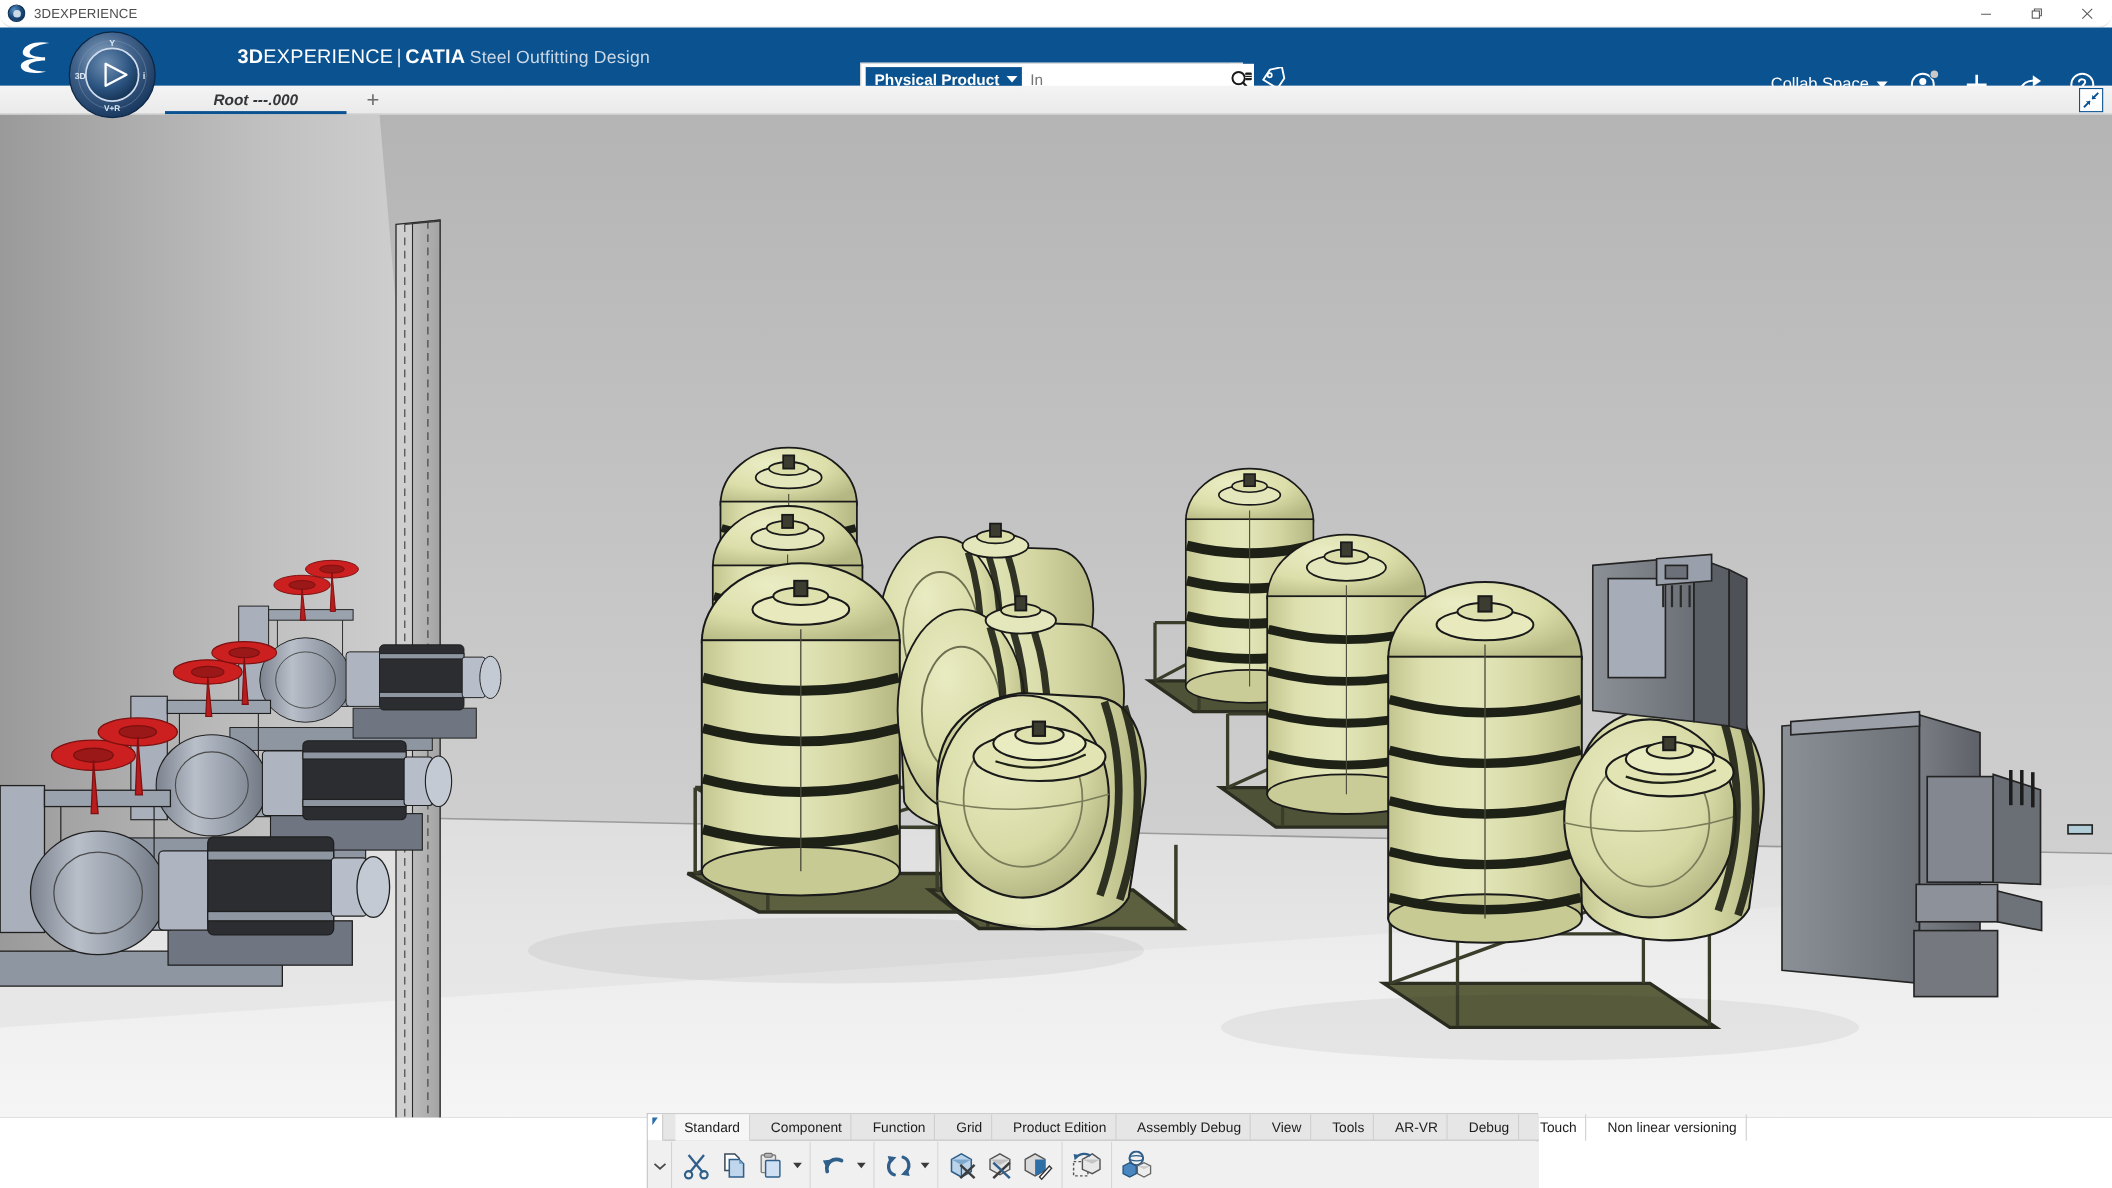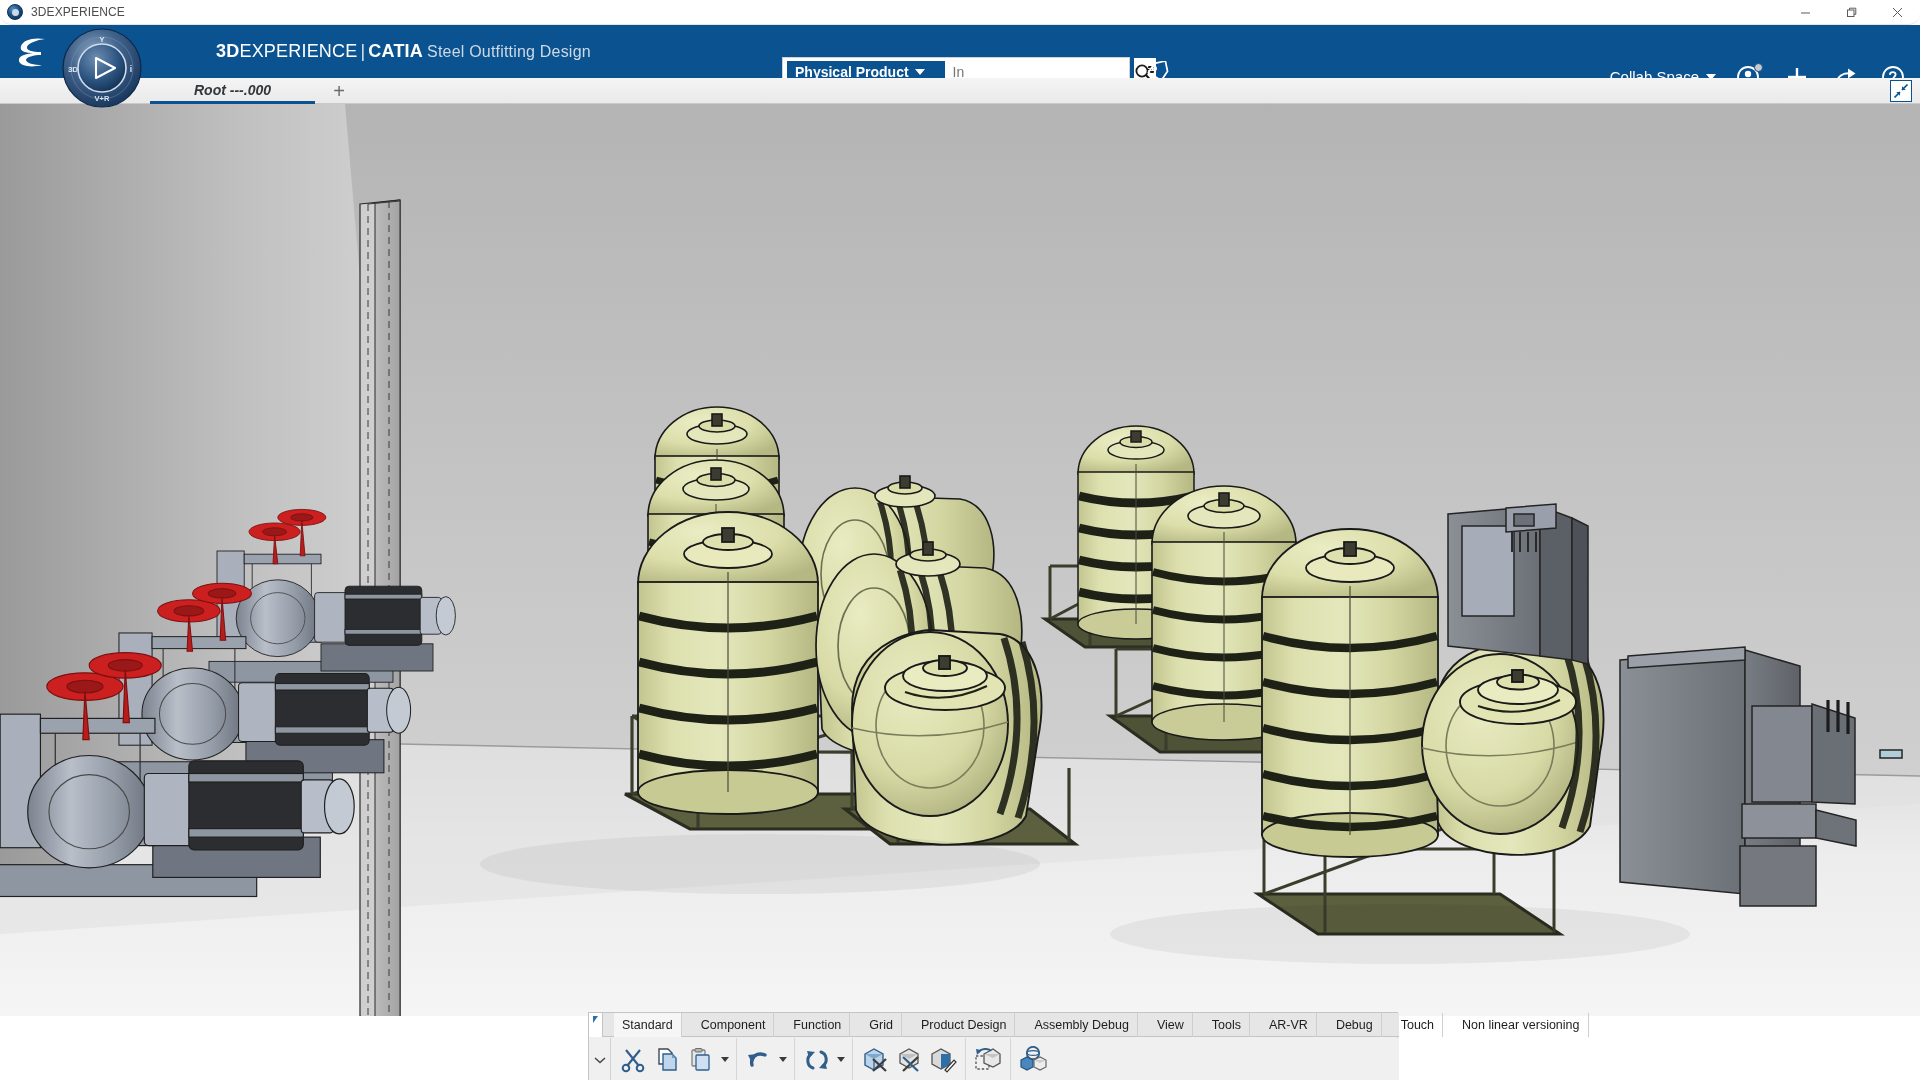--- a/index.html
+++ b/index.html
@@ -71,21 +71,21 @@
     width: 348px; height: 30px;
     background: #ffffff;
     display: flex; align-items: center;
     border: 1px solid #d2d2d2;
   }
   .search-scope {
     margin: 3px 0 3px 4px; height: 22px;
     background: #0a5290; color: #ffffff;
     font-size: 14px; font-weight: bold;
     display: flex; align-items: center; gap: 6px;
-    padding: 0 20px 0 8px; white-space: nowrap;
+    padding: 0 4px 0 8px; white-space: nowrap;
   }
   .scope-caret {
     width: 0; height: 0;
     border-left: 5px solid transparent; border-right: 5px solid transparent;
     border-top: 6px solid #ffffff;
   }
   .search-input {
     flex: 1; border: 0; outline: 0;
     font-size: 14px; color: #3b82f6;
     padding-left: 8px; background: transparent;
@@ -831,21 +831,21 @@
 <div class="bottom-fill"></div>
 
 <div class="bottom-dock">
 
   <div class="dock-tabs">
     <div class="dock-tab-corner"></div>
     <div class="dock-tab active">Standard</div>
     <div class="dock-tab">Component</div>
     <div class="dock-tab">Function</div>
     <div class="dock-tab">Grid</div>
-    <div class="dock-tab">Product Design</div>
+    <div class="dock-tab">Product Edition</div>
     <div class="dock-tab">Assembly Debug</div>
     <div class="dock-tab">View</div>
     <div class="dock-tab">Tools</div>
     <div class="dock-tab">AR-VR</div>
     <div class="dock-tab">Debug</div>
     <div class="dock-tab">Touch</div>
     <div class="dock-tab">Non linear versioning</div>
   </div>
 
   <div class="dock-body">

